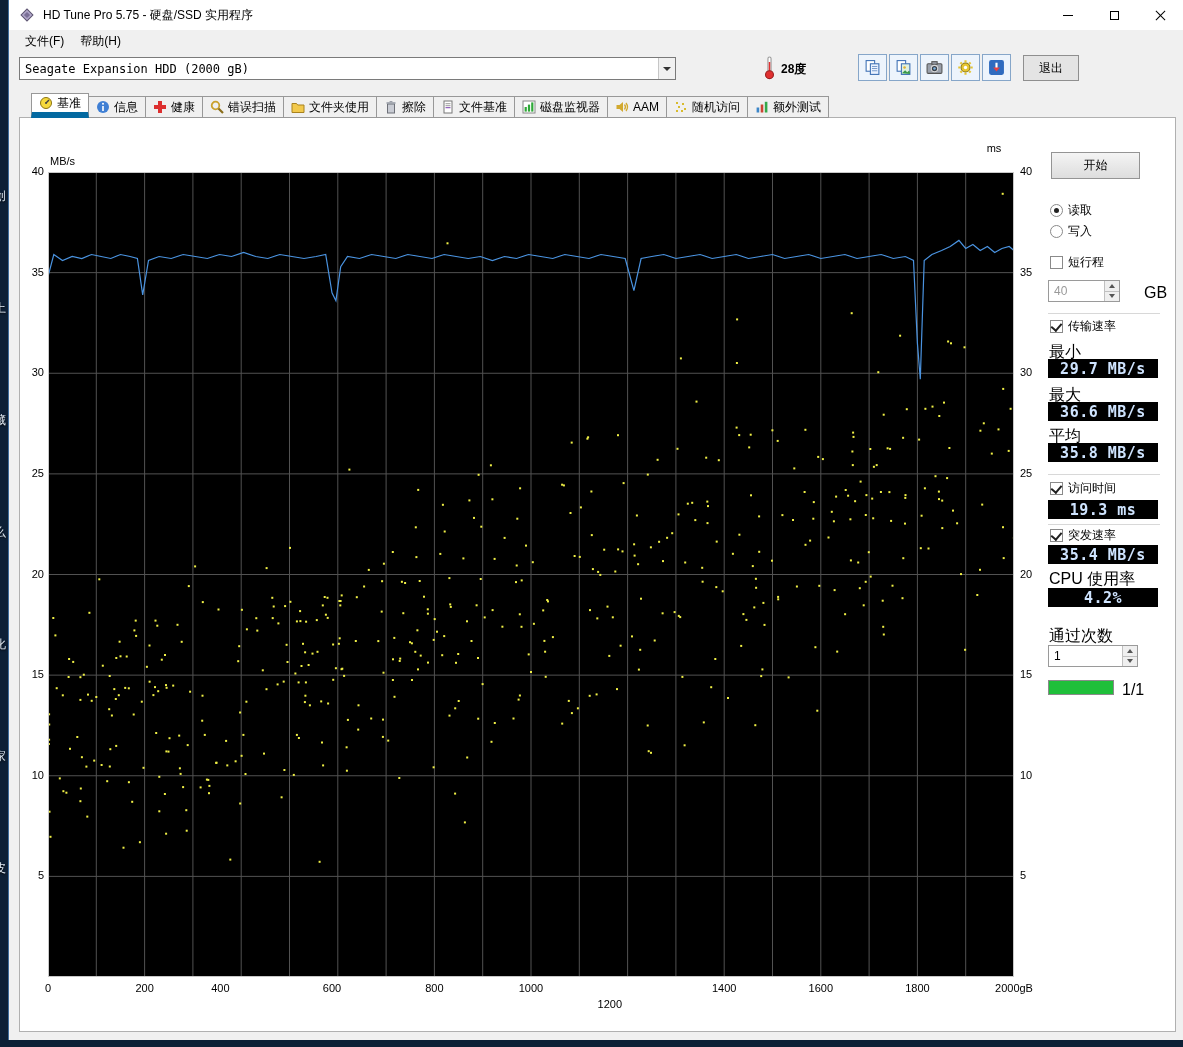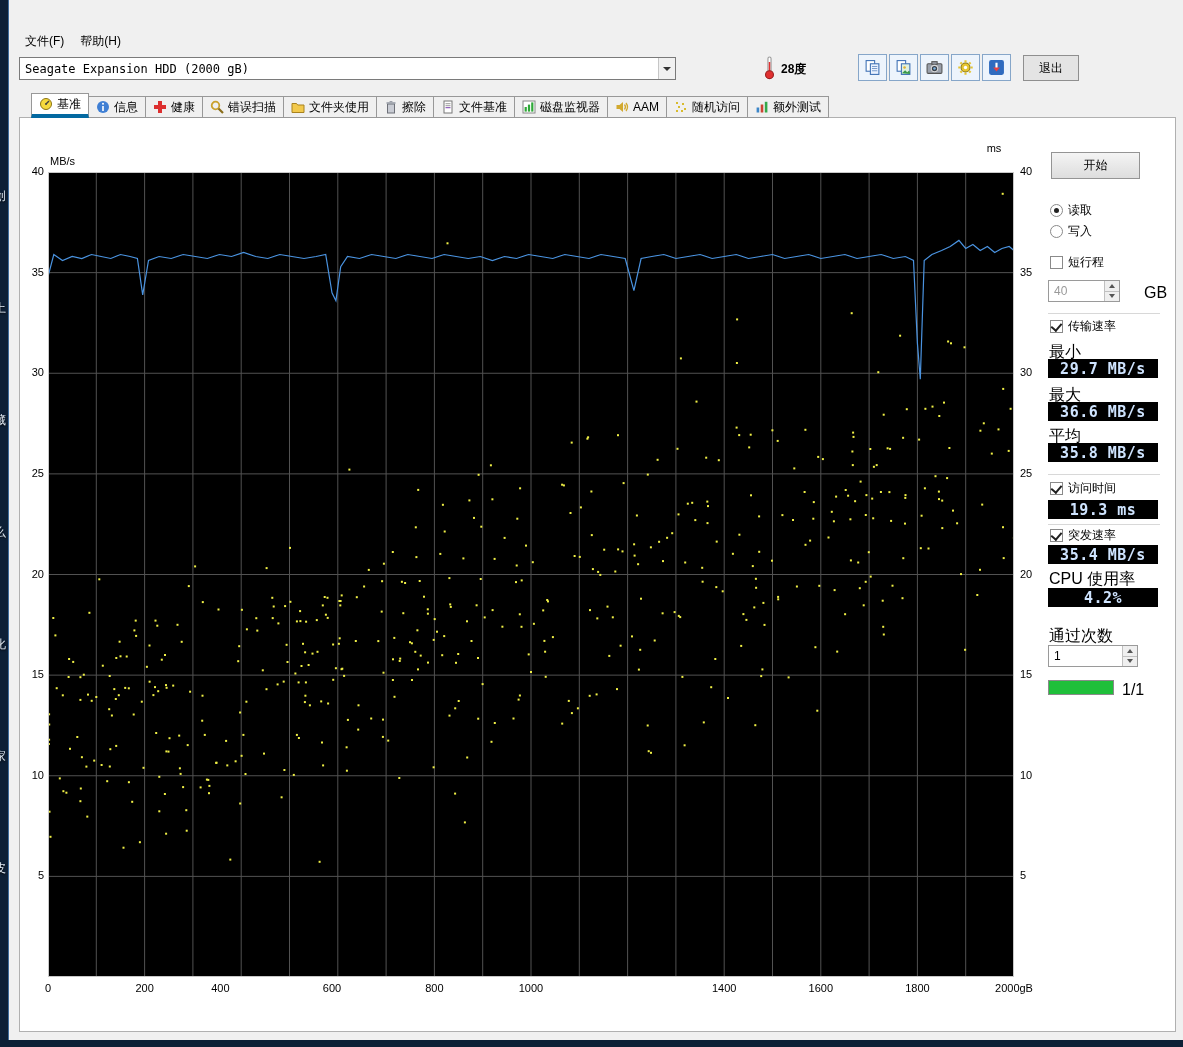--- a/index.html
+++ b/index.html
@@ -34,21 +34,21 @@
 #thermo svg{width:100%;height:100%;display:block}
 #temp-text{position:absolute;left:772px;top:61px;font-weight:bold}
 #tool-btns{position:absolute;left:849px;top:54px;display:flex;gap:2px}
 .tool-btn{width:29px;height:27px;background:#edf4fc;border:1px solid #86a6c9;display:flex;align-items:center;justify-content:center;padding:0}
 .tool-btn svg{width:17px;height:17px;display:block}
 #exit-btn{position:absolute;left:1014px;top:55px;width:56px;height:26px;background:#e4e4e4;border:1px solid #8f8f8f;font-size:12px;font-family:inherit}
 
 #tabbar{position:absolute;left:22px;top:93px;height:25px;display:flex;align-items:flex-end;z-index:3}
 .tab{height:22px;padding:0 7px;background:#f0f0f0;border:1px solid #989898;margin-left:-1px;display:flex;align-items:center;gap:4px;font-size:12px;white-space:nowrap}
 .tab:first-child{margin-left:0}
-.tab.active{height:25px;background:#fff;border-bottom:4px solid #0369a1;position:relative;z-index:4}
+.tab.active{height:25px;background:#fff;border-bottom:6px solid #0369a1;position:relative;z-index:4}
 .tab-icon{width:14px;height:14px;flex:none}
 .tab-icon svg{width:100%;height:100%;display:block}
 
 #page{position:absolute;left:10px;top:117px;width:1157px;height:915px;background:#fff;border:1px solid #b0b0b0;z-index:1}
 #benchmark-chart{position:absolute;left:39px;top:172px;width:966px;height:805px;z-index:2;background:#000}
 #chart-axis-labels{position:absolute;left:0;top:0;width:100%;height:100%;z-index:2;pointer-events:none}
 .tick{position:absolute;font-size:11px;color:#000;white-space:nowrap}
 .axis-unit{position:absolute;font-size:11px;color:#000;z-index:2}
 
 #panel{position:absolute;left:1039px;top:0;width:136px;height:100%;z-index:2}
@@ -83,20 +83,42 @@
     <span class="frag" style="top: 300px;">土</span>
     <span class="frag" style="top: 412px;">藏</span>
     <span class="frag" style="top: 524px;">么</span>
     <span class="frag" style="top: 636px;">化</span>
     <span class="frag" style="top: 748px;">家</span>
     <span class="frag" style="top: 860px;">皮</span>
   </div>
 
 <div id="window">
 
+  <div id="titlebar">
+    <span id="app-icon">
+        <svg viewBox="0 0 16 16">
+          <g transform="rotate(45 8 8)">
+            <rect x="3.8" y="3.8" width="8.4" height="8.4" fill="#b0a6c8" stroke="#5c5470"></rect>
+            <rect x="5.8" y="5.8" width="4.4" height="4.4" fill="#7a6f96"></rect>
+          </g>
+        </svg>
+      </span>
+    <span id="title-text">HD Tune Pro 5.75 - 硬盘/SSD 实用程序</span>
+    <div id="win-controls">
+      <div class="win-btn">
+          <span class="glyph-min"></span>
+        </div>
+      <div class="win-btn">
+          <span class="glyph-max"></span>
+        </div>
+      <div class="win-btn">
+          <span class="glyph-close"></span>
+        </div>
+    </div>
+  </div>
 
   <div id="menubar">
       <span class="menu-item">文件(F)</span>
       <span class="menu-item">帮助(H)</span>
     </div>
 
   <div id="combo">
     <span id="combo-text">Seagate Expansion HDD (2000 gB)</span>
     <span id="combo-arrow">
         <span class="arrow-down"></span>
@@ -830,21 +852,21 @@
       <div class="tick" style="left: 1011px; top: 567.5px; width: 34px;">20</div>
       <div class="tick" style="left: 1011px; top: 668.125px; width: 34px;">15</div>
       <div class="tick" style="left: 1011px; top: 768.75px; width: 34px;">10</div>
       <div class="tick" style="left: 1011px; top: 869.375px; width: 34px;">5</div>
       <div class="tick" style="left: 9px; top: 982px; width: 60px; text-align: center;">0</div>
       <div class="tick" style="left: 105.6px; top: 982px; width: 60px; text-align: center;">200</div>
       <div class="tick" style="left: 202.2px; top: 982px; width: 60px; text-align: left;">400</div>
       <div class="tick" style="left: 293px; top: 982px; width: 60px; text-align: center;">600</div>
       <div class="tick" style="left: 395.4px; top: 982px; width: 60px; text-align: center;">800</div>
       <div class="tick" style="left: 492px; top: 982px; width: 60px; text-align: center;">1000</div>
-      <div class="tick" style="left: 588.6px; top: 966px; width: 60px; text-align: right;">1200</div>
+      <div class="tick" style="left: 588.6px; top: 998px; width: 60px; text-align: left;">1200</div>
       <div class="tick" style="left: 685.2px; top: 982px; width: 60px; text-align: center;">1400</div>
       <div class="tick" style="left: 781.8px; top: 982px; width: 60px; text-align: center;">1600</div>
       <div class="tick" style="left: 878.4px; top: 982px; width: 60px; text-align: center;">1800</div>
       <div class="tick" style="left: 975px; top: 982px; width: 60px; text-align: center;">2000gB</div>
     </div>
   <div class="axis-unit" style="left:41px;top:155px">MB/s</div>
   <div class="axis-unit" style="left:965px;top:142px;width:40px;text-align:center">ms</div>
 
   <div id="panel">
     <button id="start-btn">开始</button>

